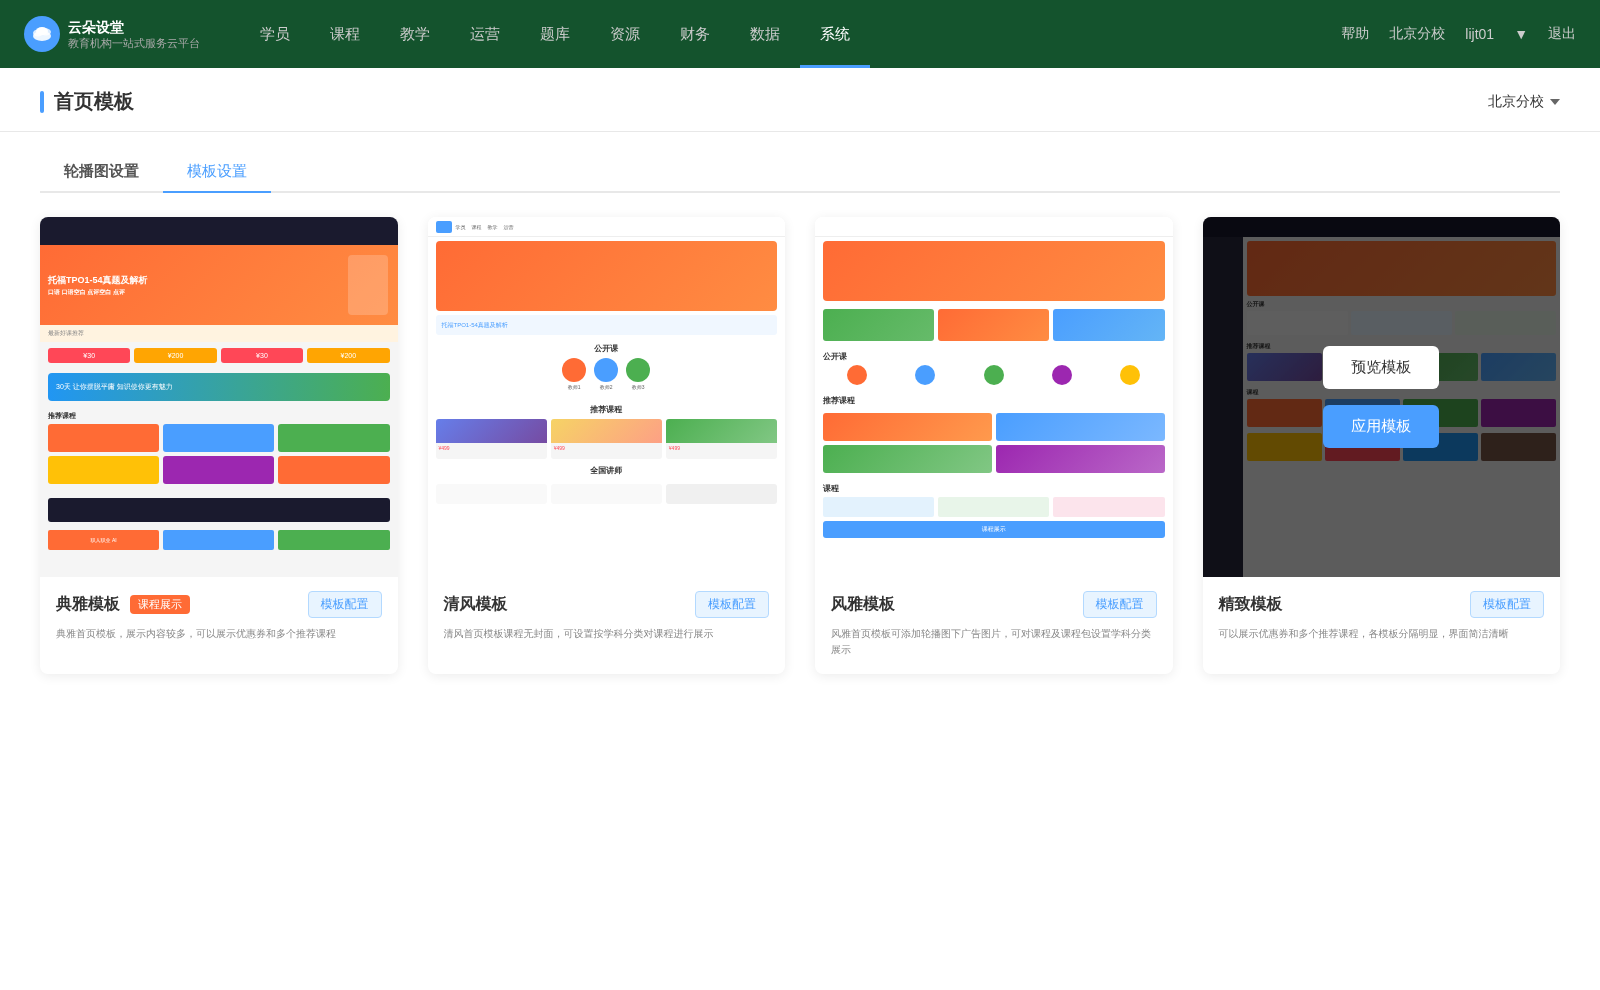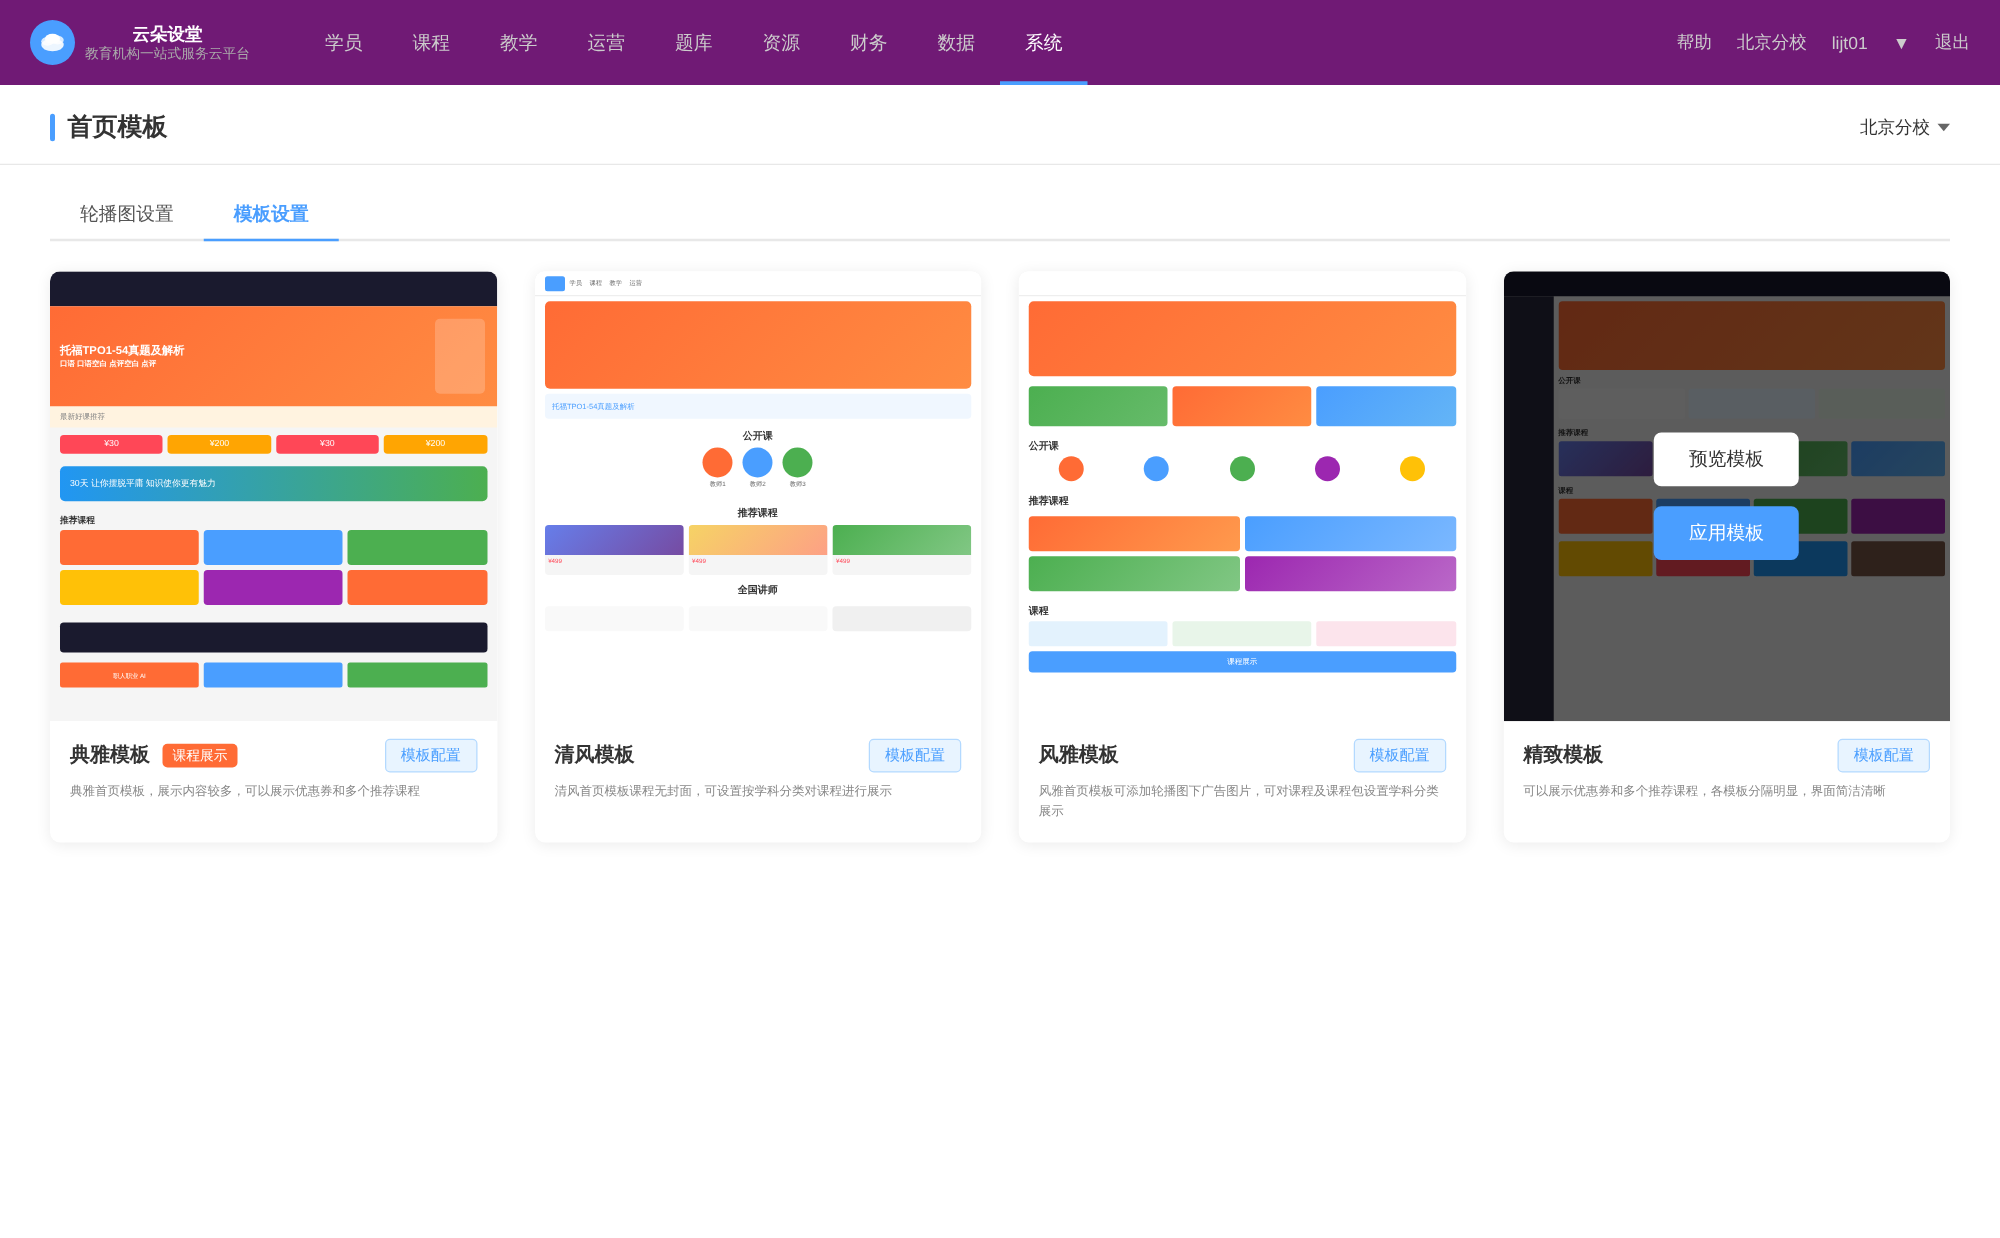--- a/index.html
+++ b/index.html
@@ -1,19 +1,19 @@
 <!DOCTYPE html>
 <html><head>
   <meta charset="utf-8">
   <style>
     * { box-sizing: border-box; margin: 0; padding: 0; }
     body { font-family: 'Microsoft YaHei', Arial, sans-serif; background: #f5f5f5; min-width: 1600px; }
 
     
-    .nav { background: #701a75; height: 68px; display: flex; align-items: center; padding: 0 24px; text-align: center; }
+    .nav { background: #14532d; height: 68px; display: flex; align-items: center; padding: 0 24px; }
     .nav-logo { display: flex; align-items: center; margin-right: 40px; }
     .nav-logo-icon { width: 36px; height: 36px; background: #4a9eff; border-radius: 50%; display: flex; align-items: center; justify-content: center; color: white; font-size: 16px; font-weight: bold; margin-right: 8px; }
     .nav-logo-text { color: white; font-size: 13px; line-height: 1.3; }
     .nav-logo-text .line1 { font-size: 14px; font-weight: bold; }
     .nav-logo-text .line2 { font-size: 11px; color: #aaa; }
     .nav-menu { display: flex; gap: 0; flex: 1; }
     .nav-item { color: #ccc; font-size: 15px; padding: 0 20px; height: 68px; display: flex; align-items: center; cursor: pointer; position: relative; }
     .nav-item.active { color: white; }
     .nav-item.active::after { content: ''; position: absolute; bottom: 0; left: 50%; transform: translateX(-50%); width: 100%; height: 3px; background: #4a9eff; }
     .nav-right { display: flex; align-items: center; gap: 20px; }
@@ -27,22 +27,22 @@
     .page-header { display: flex; align-items: center; justify-content: space-between; padding: 20px 40px 16px; border-bottom: 1px solid #e8e8e8; }
     .page-title-wrap { display: flex; align-items: center; gap: 10px; }
     .page-title-bar { width: 4px; height: 22px; background: #4a9eff; border-radius: 2px; }
     .page-title { font-size: 20px; font-weight: bold; color: #333; }
     .page-location { display: flex; align-items: center; gap: 6px; color: #333; font-size: 14px; cursor: pointer; }
     .chevron-down { width: 0; height: 0; border-left: 5px solid transparent; border-right: 5px solid transparent; border-top: 6px solid #666; }
 
     
     .tabs-wrap { padding: 20px 40px 0; }
     .tabs { display: flex; border-bottom: 2px solid #e8e8e8; }
-    .tab { padding: 10px 24px; font-size: 15px; cursor: pointer; color: #555; border-bottom: 2px solid transparent; margin-bottom: -2px; }
-    .tab.active { color: #4a9eff; border-bottom: 2px solid #4a9eff; font-weight: bold; }
+    .tab { padding: 10px 24px; font-size: 15px; cursor: pointer; color: #555; border-bottom: 2px solid transparent; margin-bottom: -2px; font-weight: bold; }
+    .tab.active { color: #4a9eff; border-bottom: 2px solid #4a9eff; font-weight: normal; }
 
     
     .note { padding: 16px 40px 0; color: #999; font-size: 13px; }
 
     
     .templates-grid { display: grid; grid-template-columns: repeat(4, 1fr); gap: 30px; padding: 24px 40px 40px; }
 
     
     .template-card { background: white; border-radius: 8px; overflow: hidden; box-shadow: 0 2px 12px rgba(0,0,0,0.08); }
     .template-preview { position: relative; height: 360px; overflow: hidden; cursor: pointer; }

